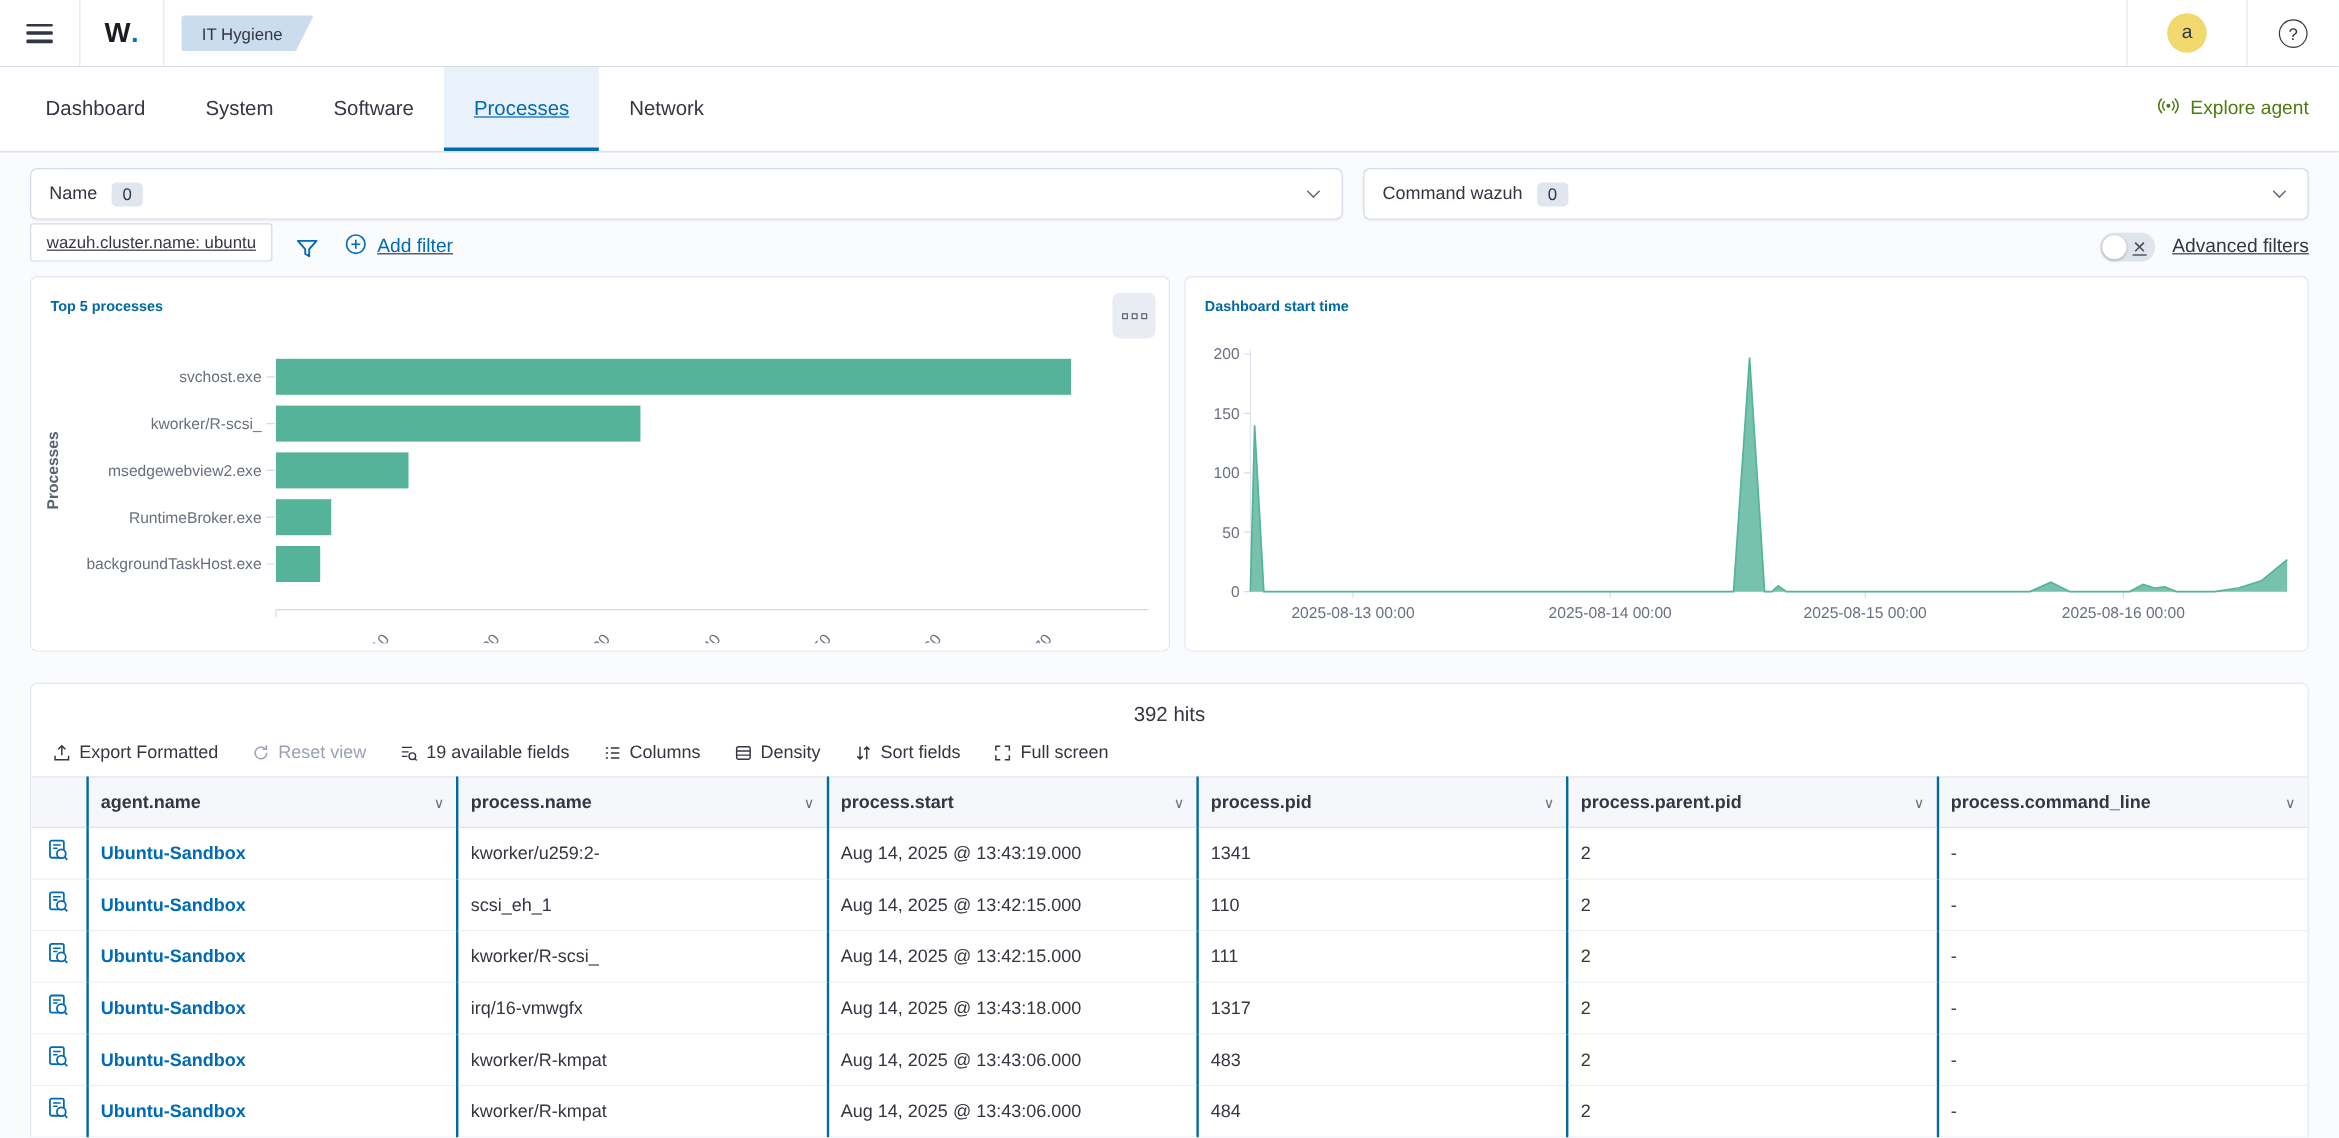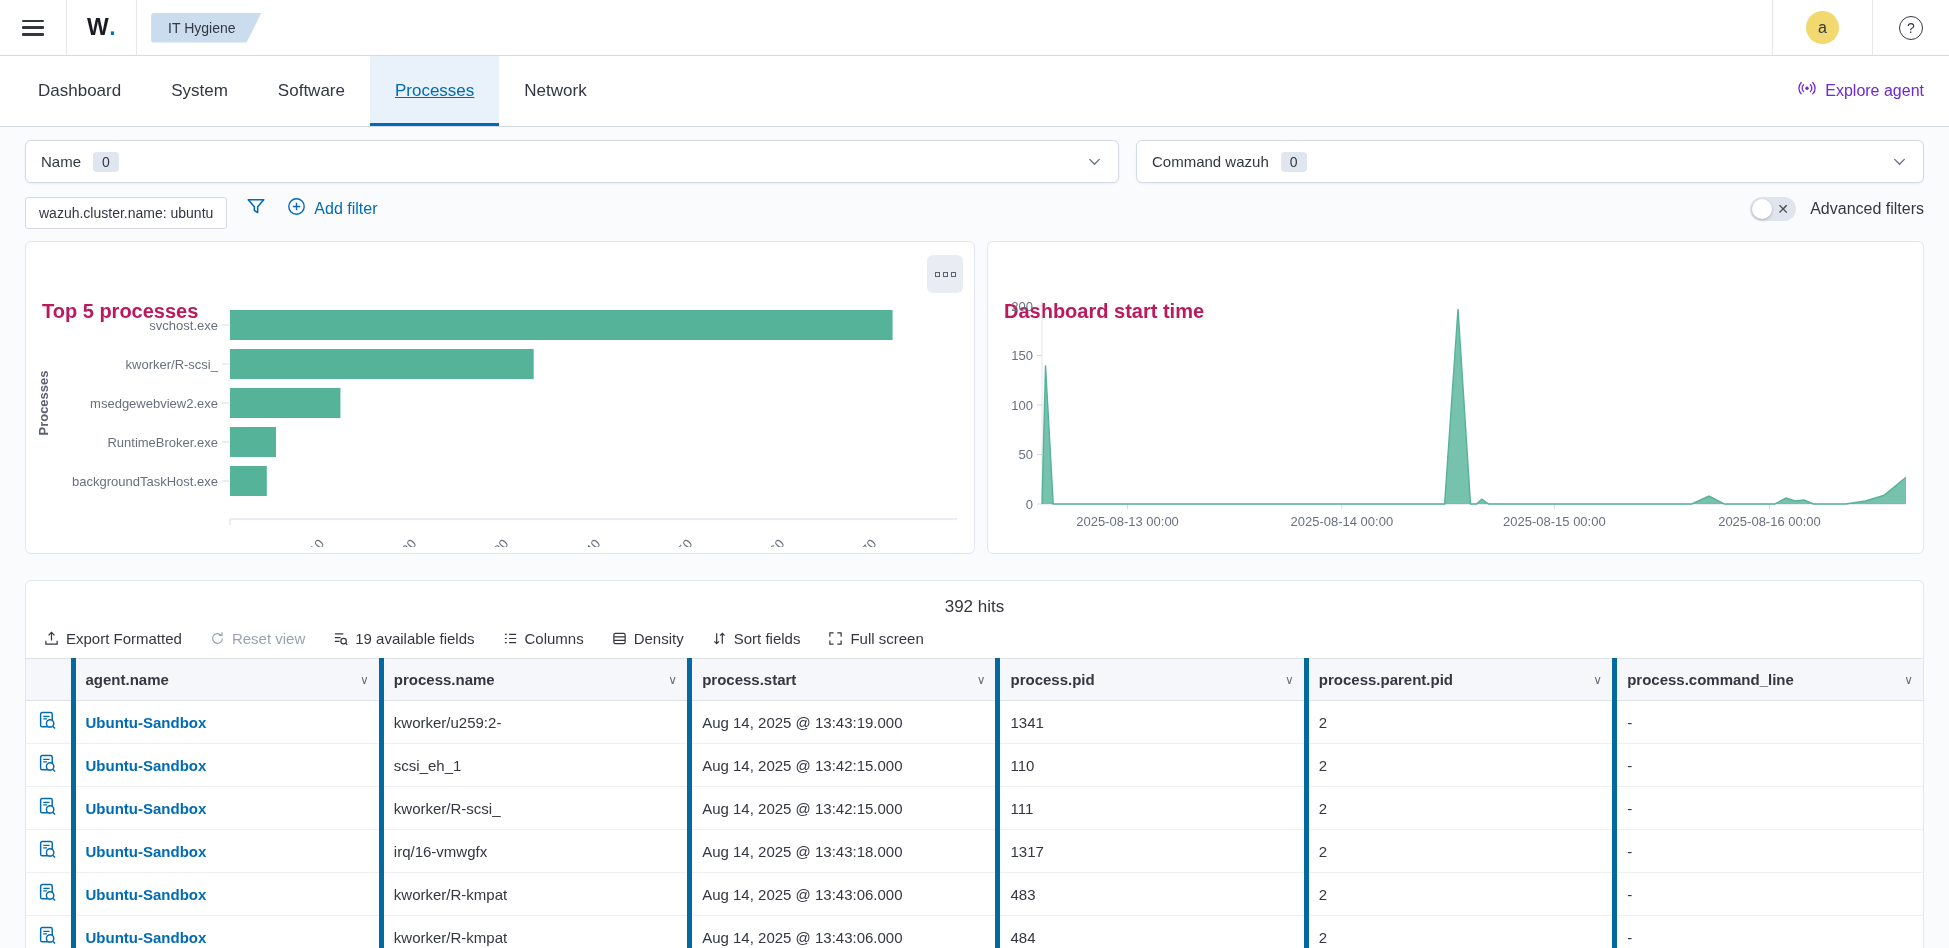--- a/index.html
+++ b/index.html
@@ -18,67 +18,67 @@
   .topbar .right { margin-left:auto; display:flex; align-items:center; height:100%; }
   .avatar { width:33px; height:33px; border-radius:50%; background:#f1d86f; color:#343741; font-size:16px;
             display:flex; align-items:center; justify-content:center; margin:0 33px; }
   .help { width:24px; height:24px; border-radius:50%; border:1.5px solid #343741; font-size:14px; display:flex;
           align-items:center; justify-content:center; margin:0 26px; }
 
   
   .tabs { height:71px; background:#fff; border-bottom:1px solid #d3dae6; display:flex; align-items:stretch; padding-left:13px; }
   .tab { display:flex; align-items:center; padding:0 25px; font-size:17px; color:#343741; cursor:pointer; }
   .tab.active { background:#e9f1fa; color:#006BB4; text-decoration:underline; box-shadow:inset 0 -3px 0 #006BB4; font-weight:400; }
-  .explore { margin-left:auto; margin-right:25px; display:flex; align-items:center; gap:9px; color:#6d28d9; font-size:16px; cursor:pointer; }
+  .explore { margin-left:auto; margin-right:25px; display:flex; align-items:center; gap:9px; color:#4d7c0f; font-size:16px; cursor:pointer; }
 
   
   .filters { padding:13px 25px 0 25px; }
   .sel-row { display:flex; gap:17px; }
   .selbox { height:43px; background:#fff; border:1px solid #d3dae6; border-radius:6px; display:flex; align-items:center;
             padding:0 15px; font-size:15px; box-shadow:0 1px 2px rgba(152,162,179,.15); cursor:pointer; }
   .selbox.first { width:1094px; flex:none;justify-content:flex-end; }
   .selbox.second { flex:1; }
   .count-badge { background:#e0e6ef; border-radius:4px; font-size:14px; padding:2px 9px; margin-left:12px; color:#343741; }
   .selbox .chev { margin-left:auto; color:#69707d; display:flex; }
-  .filter-row { margin-top:14px; display:flex; align-items:flex-start; }
+  .filter-row { margin-top:3px; display:flex; align-items:flex-end;text-decoration:underline; }
   .filter-pill { background:#fff; border:1px solid #d3dae6; border-radius:3px; padding:7px 13px; font-size:14px; color:#343741; cursor:pointer; }
   .funnel-btn { margin-left:19px; color:#006BB4; display:flex; cursor:pointer; }
   .add-filter { margin-left:21px; display:flex; align-items:center; gap:8px; color:#006BB4; font-size:16px; cursor:pointer; }
   .adv-wrap { margin-left:auto; display:flex; align-items:center; gap:14px; }
   .toggle { width:46px; height:24px; border-radius:12px; background:#e0e4ec; position:relative; cursor:pointer; display:flex; align-items:center; }
   .toggle .knob { width:20px; height:20px; border-radius:50%; background:#fff; box-shadow:0 1px 3px rgba(0,0,0,.25); margin-left:2px; }
   .toggle .x { color:#4b4f58; font-size:14px; margin-left:5px; line-height:1; }
   .adv-label { font-size:16px; color:#343741; }
 
   
   .panels { margin:12px 25px 0 25px; display:flex; gap:12px; }
   .panel { background:#fff; border:1px solid #e3e6f0; border-radius:6px; height:313px; position:relative; }
   .panel.left { width:950px; flex:none; }
   .panel.right { flex:1; }
-  .panel-title { position:absolute; top:17px; left:16px; font-size:20px; font-weight:700; color:#be185d;margin-top:41px; }
+  .panel-title { position:absolute; top:17px; left:16px; font-size:12px; font-weight:700; color:#0369a1; }
   .panel-gear { position:absolute; top:13px; right:11px; width:36px; height:38px; background:#e9edf3; border-radius:6px;
                 display:flex; align-items:center; justify-content:center; gap:3px; cursor:pointer; }
   .panel-gear i { width:5px; height:5px; border:1.2px solid #5a6170; display:block; }
   .chart-wrap { position:absolute; left:8px; right:8px; top:42px; bottom:6px; }
 
   
   .results { margin:26px 25px 0 25px; background:#fff; border:1px solid #e3e6f0; border-radius:6px 6px 0 0; height:400px; overflow:hidden; }
   .hits { text-align:center; padding-top:16px; font-size:17px; color:#343741; }
   .hits b { font-weight:400; }
   .toolbar { display:flex; gap:28px; padding:13px 18px 11px 18px; align-items:center; }
   .tb-item { display:flex; align-items:center; gap:7px; font-size:15px; color:#343741; background:none; border:none;
              font-family:inherit; cursor:pointer; }
   .tb-item svg { color:#343741; }
   .tb-item.disabled, .tb-item.disabled svg { color:#9aa2b1; cursor:default; }
   table.dg { width:100%; border-collapse:collapse; table-layout:fixed; }
   .dg th { background:#f5f7fa; font-size:15px; font-weight:700; text-align:left; padding:12px 10px; color:#343741;
            border-top:1px solid #dde1ea; border-bottom:1px solid #dde1ea; cursor:pointer; }
   .dg th .hchev { float:right; color:#69707d; font-size:12px; font-weight:400; margin-top:2px; }
   .dg td { font-size:15px; padding:11px 10px; border-bottom:1px solid #eceff4; color:#343741; height:43px; }
-  .dg th + th, .dg td + td { border-left:5px solid #0369a1; }
+  .dg th + th, .dg td + td { border-left:2px solid #0369a1; }
   .dg .icon-col { width:47px; text-align:center; }
   .dg td.icon-cell { color:#006BB4; text-align:center; padding:8px 4px; cursor:pointer; }
   .dg a.agent { color:#006BB4; font-weight:700; text-decoration:none; cursor:pointer; }
 
   .axis-text { fill:#69707d; font-size:13px; }
   .ylab { fill:#5a6170; font-size:13px; font-weight:700; }
 </style>
 </head>
 <body>
 

